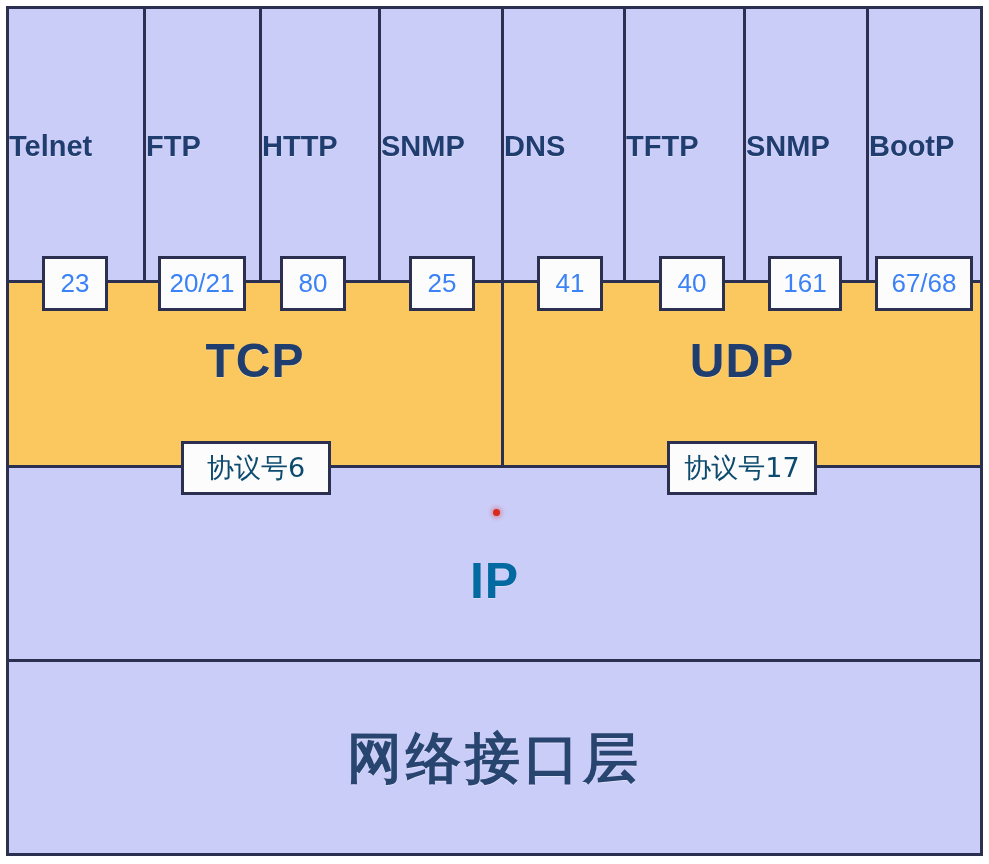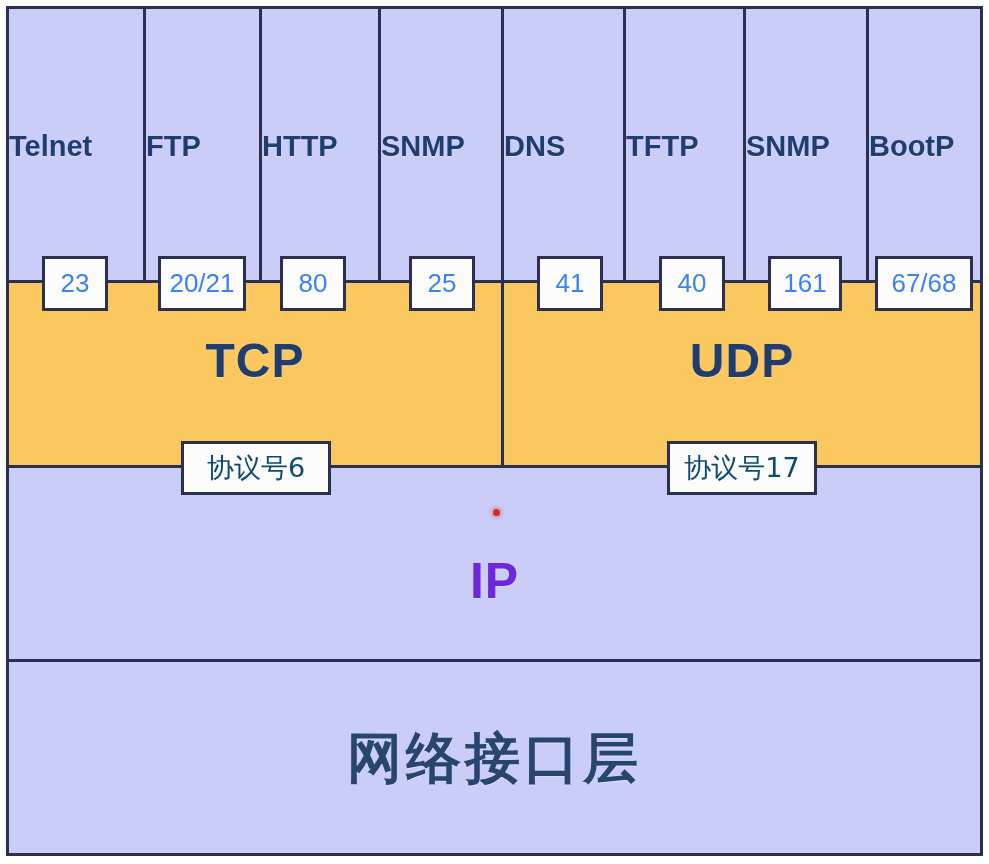--- a/index.html
+++ b/index.html
@@ -147,21 +147,21 @@
 
   
   .ip-label {
     position: absolute;
     left: 0;
     width: 100%;
     top: 84px;
     text-align: center;
     font-size: 50px;
     font-weight: bold;
-    color: #6d28d9;
+    color: #0369a1;
     letter-spacing: 1px;
     text-shadow: 0 1px 0 rgba(255,255,255,0.3);
   }
 
   
   .netif-label {
     position: absolute;
     left: 0;
     width: 100%;
     top: 60px;

